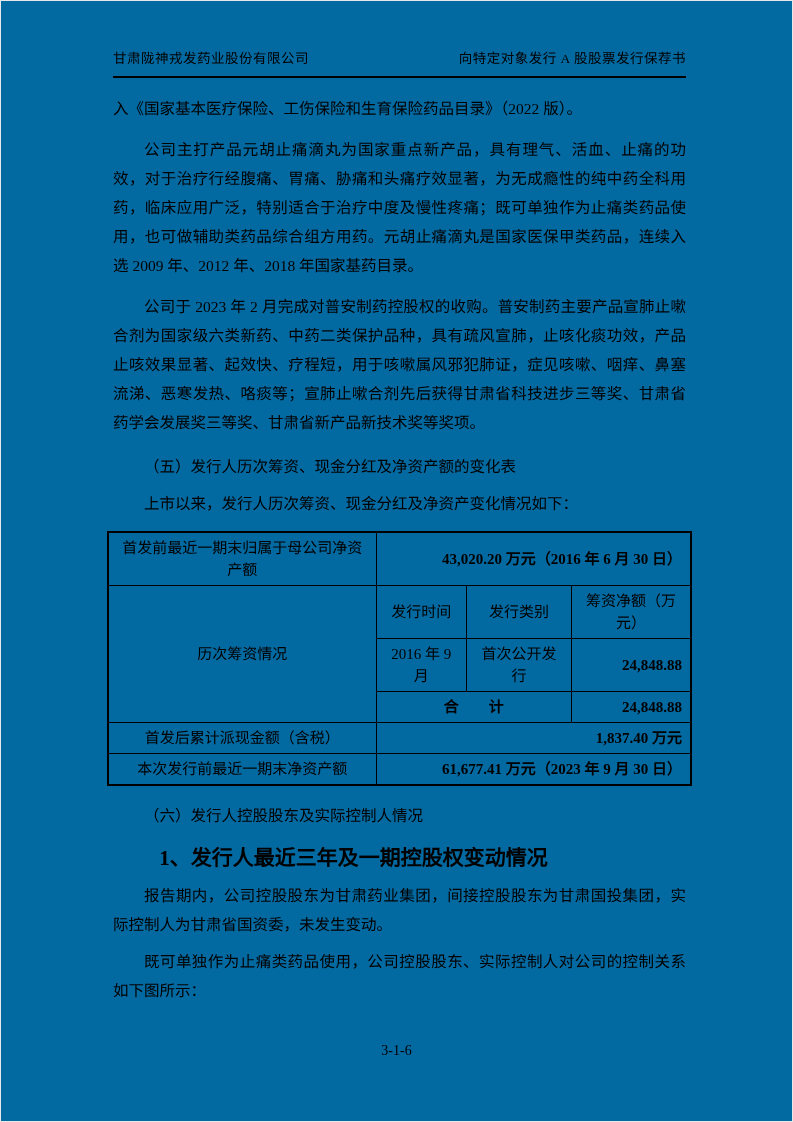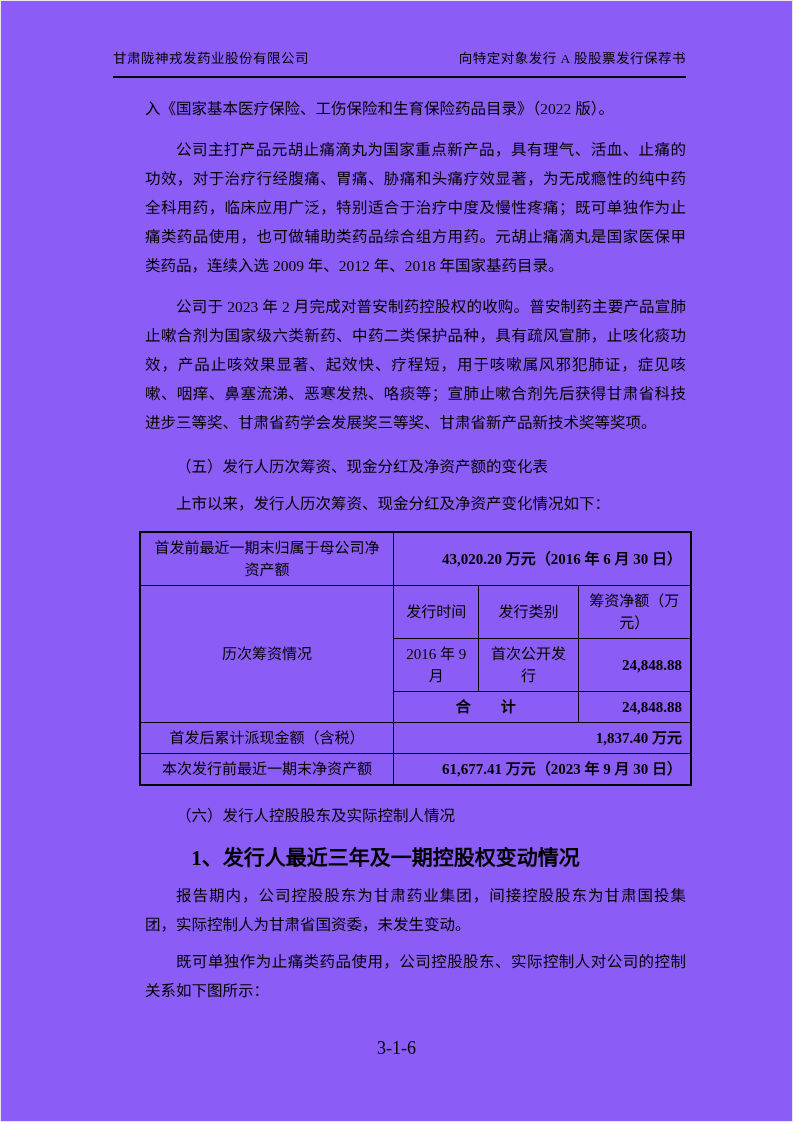--- a/index.html
+++ b/index.html
@@ -6,35 +6,35 @@
   html, body { background: #ffffff; }
   body {
     font-family: "Liberation Serif", "DejaVu Serif", serif;
     color: #000000;
   }
   .page {
     position: relative;
     width: 793px;
     height: 1122px;
     margin: 0 auto;
-    background: #8b5cf6;
+    background: #0369a1;
     border: 1px solid #e8e8e8;
     padding: 46px 106px 0 112px;
     overflow: hidden;
   }
   .header {
     display: flex;
     justify-content: space-between;
     align-items: flex-end;
     font-size: 13.5px;
     padding-bottom: 9px;
     border-bottom: 2px solid #000000;
     letter-spacing: 0.5px;
   }
-  .content { margin-top: 4px; margin-left: 32px; }
+  .content { margin-top: 4px; }
   p.body {
     font-size: 15.5px;
     line-height: 29px;
     text-align: justify;
     text-indent: 2em;
   }
   p.body.no-indent { text-indent: 0; }
   .mt-lg { margin-top: 16px; }
   .mt-md { margin-top: 12px; }
   .mt-sm { margin-top: 8px; }
@@ -69,21 +69,21 @@
   td.left   { text-align: center; }
   td.center { text-align: center; }
   td.right  { text-align: right; }
   td.bold   { font-weight: bold; }
   .footer {
     position: absolute;
     left: 0;
     right: 0;
     bottom: 62px;
     text-align: center;
-    font-size: 18px;
+    font-size: 14px;
   }
 </style>
 </head>
 <body>
 
 <div class="page">
 
   <div class="header">
     <span>甘肃陇神戎发药业股份有限公司</span>
     <span>向特定对象发行 A 股股票发行保荐书</span>

